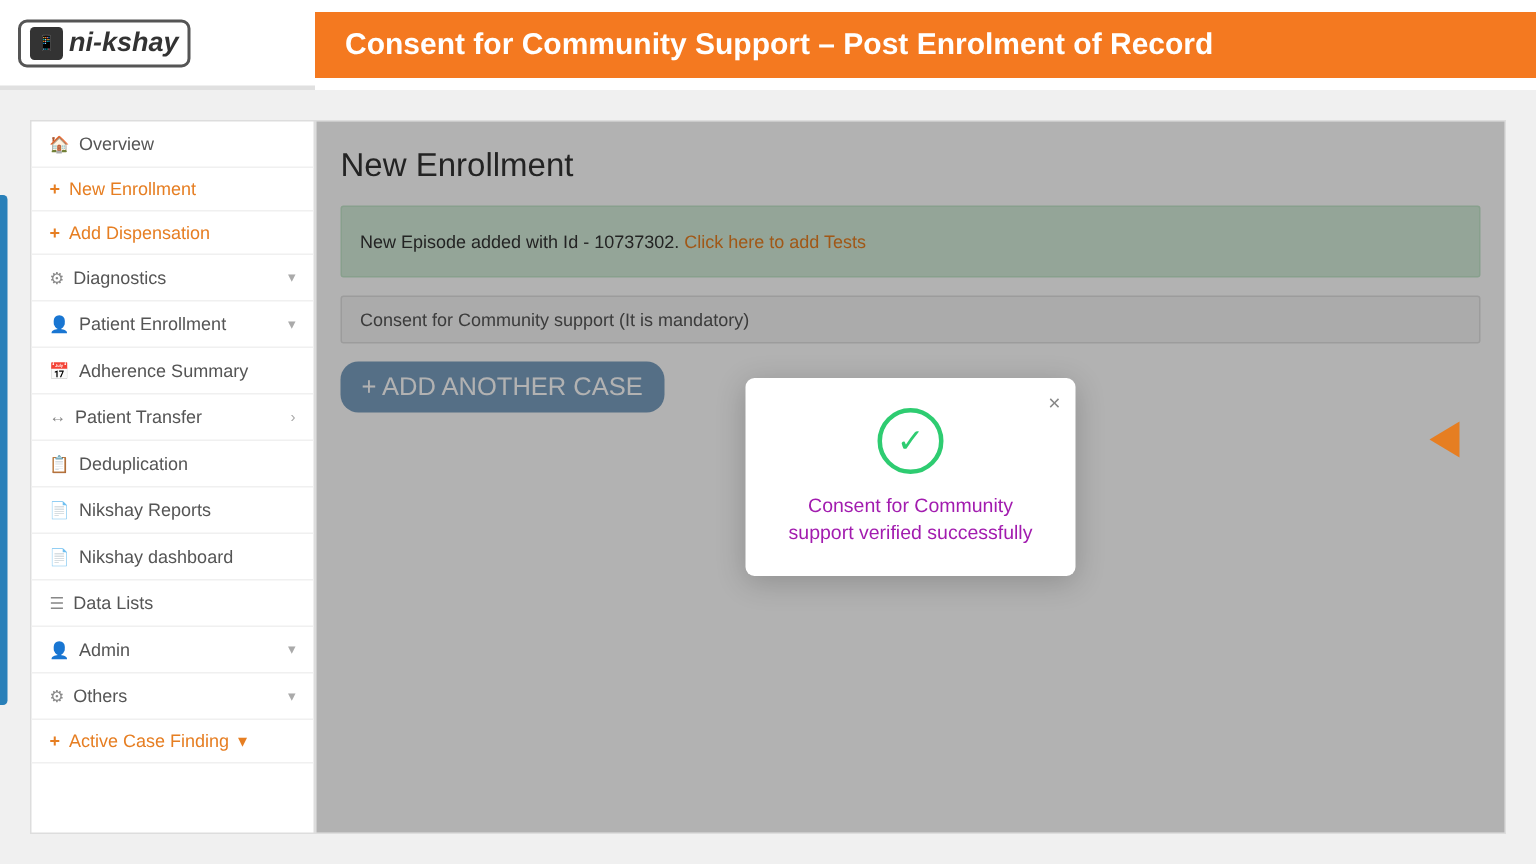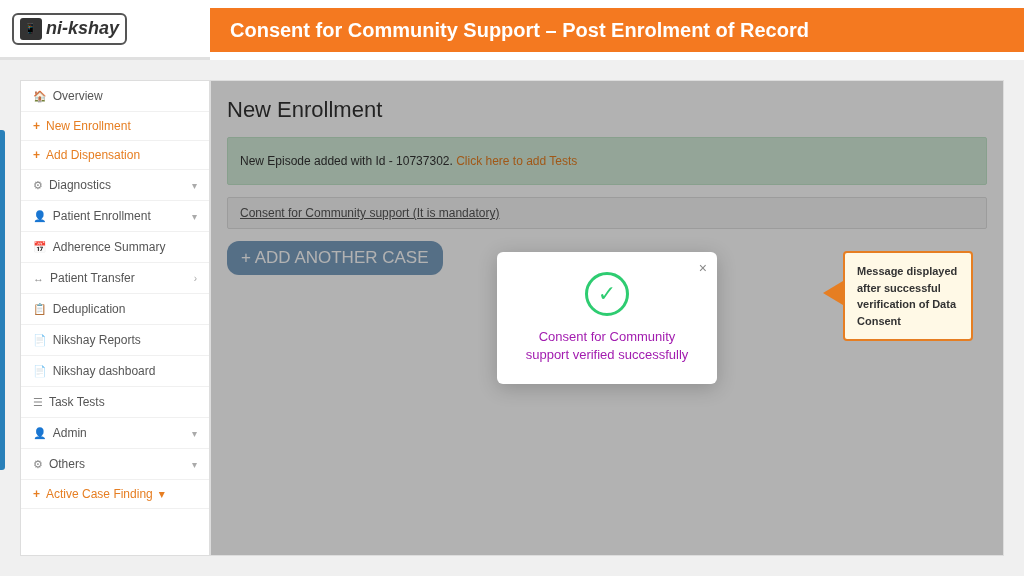--- a/index.html
+++ b/index.html
@@ -23,21 +23,21 @@
     .sidebar-item .icon { font-size: 11px; color: #888; }
     .sidebar-item .chevron { margin-left: auto; font-size: 10px; color: #aaa; }
     .sidebar-expand { display: flex; align-items: center; padding: 7px 12px; cursor: pointer; color: #e67e22; gap: 6px; font-size: 12px; border-bottom: 1px solid #f0f0f0; }
     .sidebar-expand .plus { color: #e67e22; font-weight: bold; }
 
     
     .content-area { flex: 1; background: #fff; border: 1px solid #ddd; margin-left: 0; padding: 16px; position: relative; min-height: 460px; }
     .page-title { font-size: 22px; font-weight: 300; color: #333; margin-bottom: 14px; }
     .success-banner { background: #d4edda; border: 1px solid #c3e6cb; padding: 16px 12px; font-size: 12px; color: #333; margin-bottom: 12px; border-radius: 2px; }
     .success-banner a { color: #e67e22; text-decoration: none; }
-    .consent-bar { background: #f5f5f5; border: 1px solid #e0e0e0; padding: 8px 12px; font-size: 12px; color: #555; margin-bottom: 12px; border-radius: 2px; text-decoration: underline; }
+    .consent-bar { background: #f5f5f5; border: 1px solid #e0e0e0; padding: 8px 12px; font-size: 12px; color: #555; margin-bottom: 12px; border-radius: 2px; }
     .add-another-btn { background: #7a9fc0; color: white; border: none; padding: 7px 14px; font-size: 17px; cursor: pointer; border-radius: 12px; display: flex; align-items: center; gap: 4px; }
 
     
     .modal-overlay { position: absolute; top: 0; left: 0; right: 0; bottom: 0; background: rgba(0,0,0,0.3); display: flex; align-items: center; justify-content: center; z-index: 10; }
     .modal { background: white; border-radius: 6px; width: 220px; padding: 20px; position: relative; box-shadow: 0 4px 20px rgba(0,0,0,0.2); }
     .modal-close { position: absolute; top: 8px; right: 10px; cursor: pointer; color: #888; font-size: 14px; }
     .modal-icon-wrap { display: flex; justify-content: center; margin-bottom: 12px; }
     .modal-check-circle { width: 44px; height: 44px; border-radius: 50%; border: 3px solid #2ecc71; display: flex; align-items: center; justify-content: center; color: #2ecc71; font-size: 22px; }
     .modal-text { text-align: center; font-size: 13px; color: #a21caf; line-height: 1.4; }
 
@@ -109,21 +109,21 @@
       <div class="sidebar-item">
         <span class="icon">📄</span>
         <span>Nikshay Reports</span>
       </div>
       <div class="sidebar-item">
         <span class="icon">📄</span>
         <span>Nikshay dashboard</span>
       </div>
       <div class="sidebar-item">
         <span class="icon">☰</span>
-        <span>Task Tests</span>
+        <span>Data Lists</span>
       </div>
       <div class="sidebar-item">
         <span class="icon">👤</span>
         <span>Admin</span>
         <span class="chevron">▾</span>
       </div>
       <div class="sidebar-item">
         <span class="icon">⚙</span>
         <span>Others</span>
         <span class="chevron">▾</span>
@@ -154,19 +154,18 @@
             <div class="modal-check-circle">
               <span>✓</span>
             </div>
           </div>
           <div class="modal-text">Consent for Community support verified successfully</div>
         </div>
       </div>
 
       <div class="callout-container">
         <div class="callout-arrow"></div>
-        <div class="callout-box">Message displayed after successful verification of Data Consent</div>
       </div>
 
     </div>
   </div>
 
 </div>
 
 </body></html>

